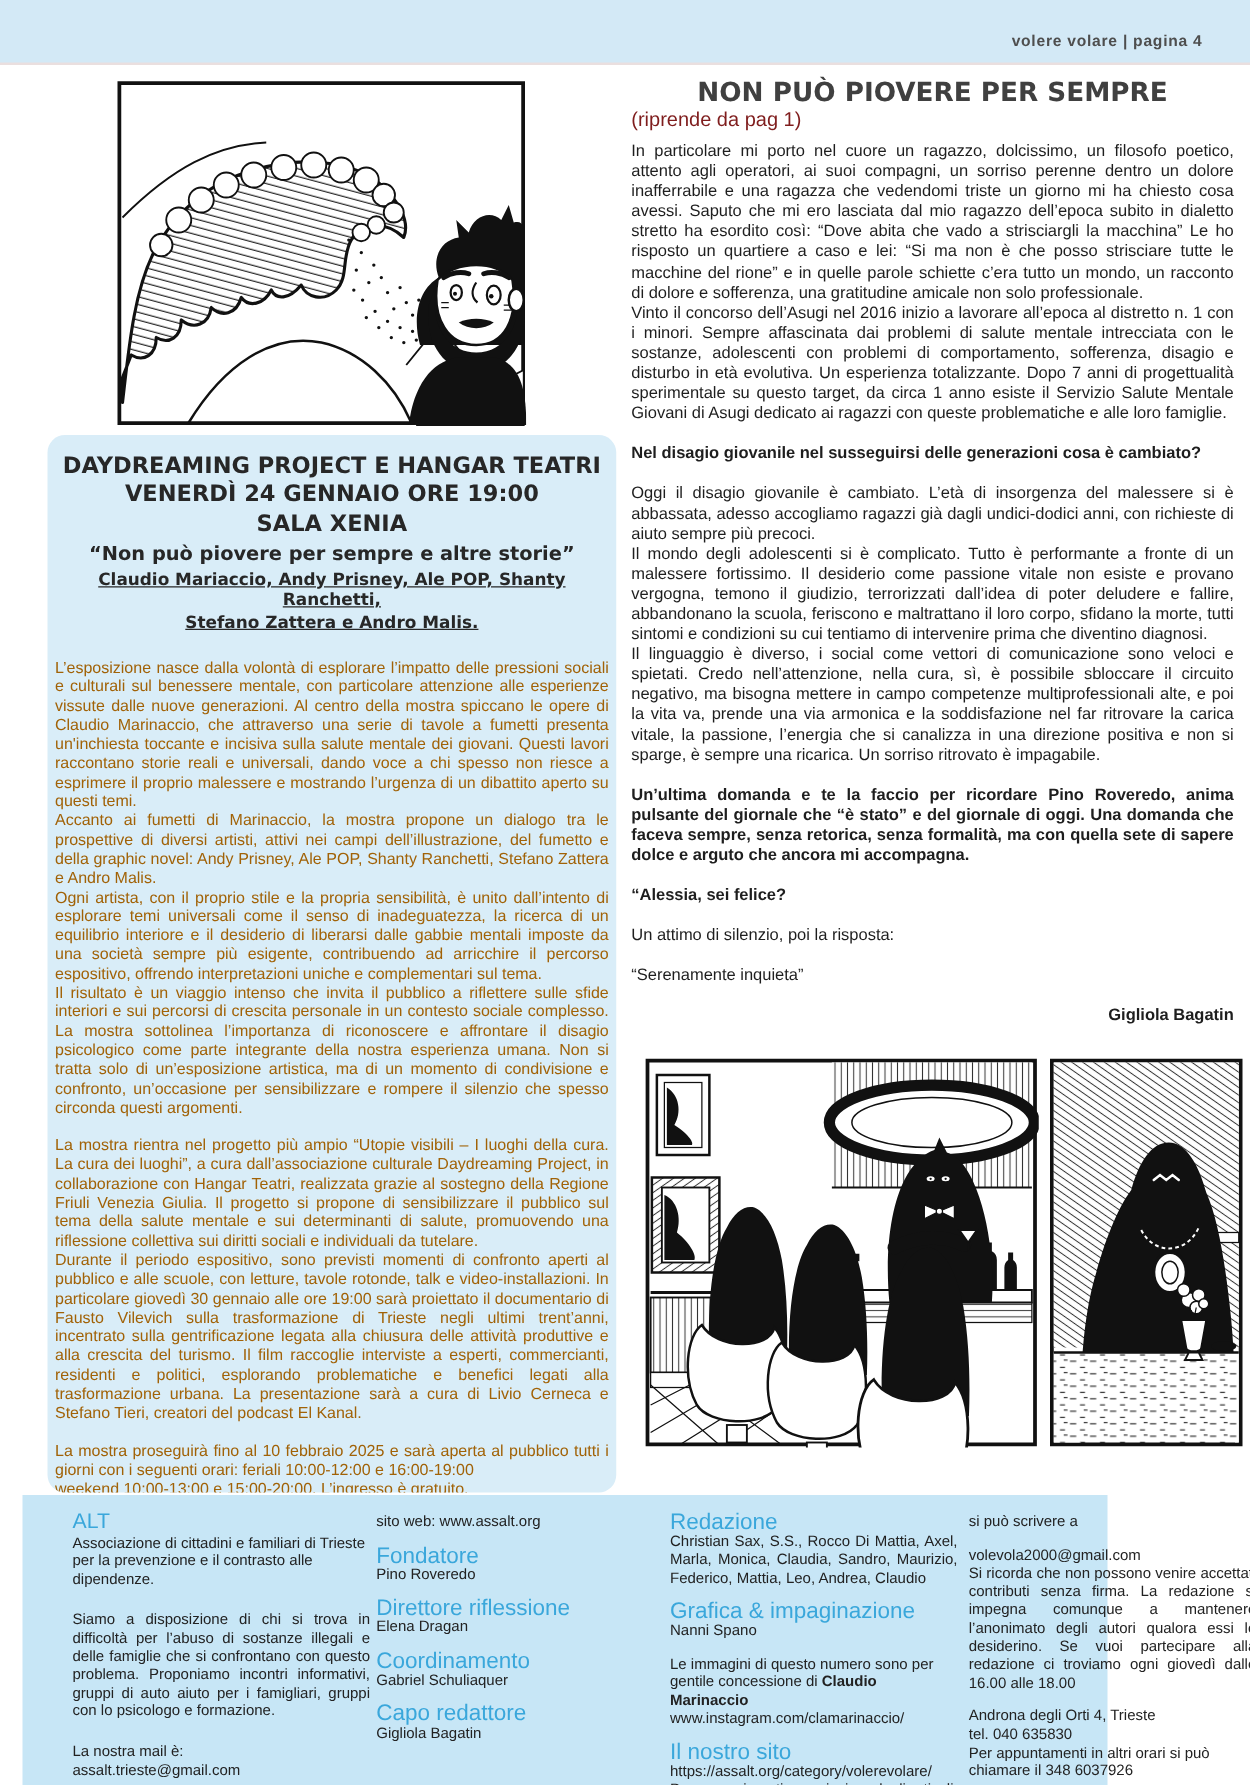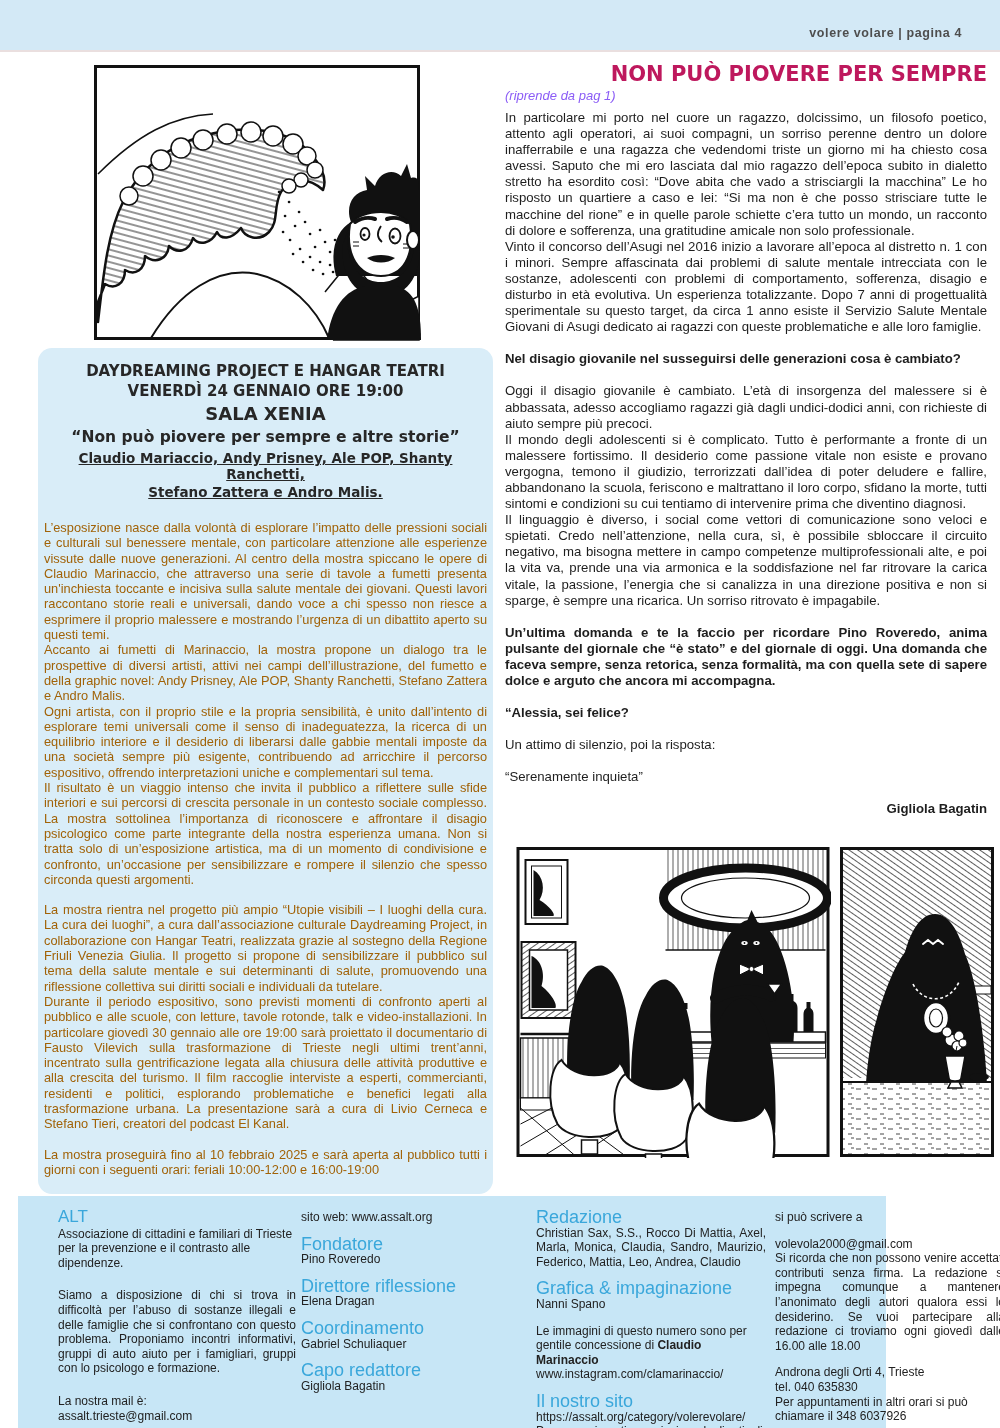--- a/index.html
+++ b/index.html
@@ -11,31 +11,31 @@
   .pageheader{position:absolute;top:26px;right:38px;font-size:12.5px;font-weight:bold;
               color:#4e4e4e;letter-spacing:.6px;}
   
   .wave-panel{position:absolute;left:93px;top:64px;width:328px;height:277px;}
   
   .event-panel{position:absolute;left:38px;top:348px;width:455px;height:846px;
                background:#d9edf8;border-radius:14px;box-sizing:border-box;
                padding:12px 6px 8px 6px;overflow:hidden;}
   .event-head{text-align:center;font-family:"DejaVu Sans",sans-serif;font-weight:800;
               color:#272727;margin:0 0 20px 0;}
-  .ev1,.ev2{font-size:15px;margin:2px 0;}
+  .ev1,.ev2{font-size:18px;margin:2px 0;}
   .ev3{font-size:18px;margin:3px 0;}
   .ev4{font-size:15.5px;margin:4px 0;}
   .ev5,.ev6{font-size:13.5px;margin:2px 0;text-decoration:underline;}
   .event-panel p.body{font-size:12.8px;line-height:15.3px;text-align:justify;margin:0;color:#a16207;}
   .gap15{height:15px;}
   
   .article{position:absolute;left:505px;top:62px;width:482px;}
   .article h1{font-family:"DejaVu Sans",sans-serif;font-size:21px;font-weight:800;
-              text-align:right;margin:0 0 2px 0;color:#be185d;}
-  .cont{font-style:italic;font-size:13px;margin:0 0 7px 0;color:#8b5cf6;}
+              text-align:center;margin:0 0 2px 0;color:#404040;}
+  .cont{font-size:16px;margin:0 0 7px 0;color:#7f1d1d;}
   .article p{font-size:13.2px;line-height:16.1px;text-align:justify;margin:0;color:#1e1e1e;}
   .article p.b{font-weight:bold;}
   .sp{height:16px;}
   .sig{text-align:right;font-weight:bold;margin-top:16px;font-size:13.2px;}
   
   .strip{position:absolute;left:515px;top:846px;display:flex;gap:8px;}
   
   .footer{position:absolute;left:18px;top:1196px;width:868px;height:232px;background:#c7e6f6;}
   .fcol{position:absolute;top:14px;font-size:12px;line-height:14.6px;color:#222;}
   .f1{left:40px;width:238px;}
@@ -121,20 +121,21 @@
     </div>
     <p class="body">L’esposizione nasce dalla volontà di esplorare l’impatto delle pressioni sociali e culturali sul benessere mentale, con particolare attenzione alle esperienze vissute dalle nuove generazioni. Al centro della mostra spiccano le opere di Claudio Marinaccio, che attraverso una serie di tavole a fumetti presenta un'inchiesta toccante e incisiva sulla salute mentale dei giovani. Questi lavori raccontano storie reali e universali, dando voce a chi spesso non riesce a esprimere il proprio malessere e mostrando l’urgenza di un dibattito aperto su questi temi.</p>
     <p class="body">Accanto ai fumetti di Marinaccio, la mostra propone un dialogo tra le prospettive di diversi artisti, attivi nei campi dell’illustrazione, del fumetto e della graphic novel: Andy Prisney, Ale POP, Shanty Ranchetti, Stefano Zattera e Andro Malis.</p>
     <p class="body">Ogni artista, con il proprio stile e la propria sensibilità, è unito dall’intento di esplorare temi universali come il senso di inadeguatezza, la ricerca di un equilibrio interiore e il desiderio di liberarsi dalle gabbie mentali imposte da una società sempre più esigente, contribuendo ad arricchire il percorso espositivo, offrendo interpretazioni uniche e complementari sul tema.</p>
     <p class="body">Il risultato è un viaggio intenso che invita il pubblico a riflettere sulle sfide interiori e sui percorsi di crescita personale in un contesto sociale complesso. La mostra sottolinea l’importanza di riconoscere e affrontare il disagio psicologico come parte integrante della nostra esperienza umana. Non si tratta solo di un’esposizione artistica, ma di un momento di condivisione e confronto, un’occasione per sensibilizzare e rompere il silenzio che spesso circonda questi argomenti.</p>
     <div class="gap15"></div>
     <p class="body">La mostra rientra nel progetto più ampio “Utopie visibili – I luoghi della cura. La cura dei luoghi”, a cura dall’associazione culturale Daydreaming Project, in collaborazione con Hangar Teatri, realizzata grazie al sostegno della Regione Friuli Venezia Giulia. Il progetto si propone di sensibilizzare il pubblico sul tema della salute mentale e sui determinanti di salute, promuovendo una riflessione collettiva sui diritti sociali e individuali da tutelare.</p>
     <p class="body">Durante il periodo espositivo, sono previsti momenti di confronto aperti al pubblico e alle scuole, con letture, tavole rotonde, talk e video-installazioni. In particolare giovedì 30 gennaio alle ore 19:00 sarà proiettato il documentario di Fausto Vilevich sulla trasformazione di Trieste negli ultimi trent’anni, incentrato sulla gentrificazione legata alla chiusura delle attività produttive e alla crescita del turismo. Il film raccoglie interviste a esperti, commercianti, residenti e politici, esplorando problematiche e benefici legati alla trasformazione urbana. La presentazione sarà a cura di Livio Cerneca e Stefano Tieri, creatori del podcast El Kanal.</p>
     <div class="gap15"></div>
     <p class="body">La mostra proseguirà fino al 10 febbraio 2025 e sarà aperta al pubblico tutti i giorni con i seguenti orari: feriali 10:00-12:00 e 16:00-19:00</p>
+    <p class="body">weekend 10:00-13:00 e 15:00-20:00. L’ingresso è gratuito.</p>
   </div>
 
   <div class="article">
     <h1>NON PUÒ PIOVERE PER SEMPRE</h1>
     <div class="cont">(riprende da pag 1)</div>
     <p>In particolare mi porto nel cuore un ragazzo, dolcissimo, un filosofo poetico, attento agli operatori, ai suoi compagni, un sorriso perenne dentro un dolore inafferrabile e una ragazza che vedendomi triste un giorno mi ha chiesto cosa avessi. Saputo che mi ero lasciata dal mio ragazzo dell’epoca subito in dialetto stretto ha esordito così: “Dove abita che vado a strisciargli la macchina” Le ho risposto un quartiere a caso e lei: “Si ma non è che posso strisciare tutte le macchine del rione” e in quelle parole schiette c’era tutto un mondo, un racconto di dolore e sofferenza, una gratitudine amicale non solo professionale.</p>
     <p>Vinto il concorso dell’Asugi nel 2016 inizio a lavorare all’epoca al distretto n. 1 con i minori. Sempre affascinata dai problemi di salute mentale intrecciata con le sostanze, adolescenti con problemi di comportamento, sofferenza, disagio e disturbo in età evolutiva. Un esperienza totalizzante. Dopo 7 anni di progettualità sperimentale su questo target, da circa 1 anno esiste il Servizio Salute Mentale Giovani di Asugi dedicato ai ragazzi con queste problematiche e alle loro famiglie.</p>
     <div class="sp"></div>
     <p class="b">Nel disagio giovanile nel susseguirsi delle generazioni cosa è cambiato?</p>
     <div class="sp"></div>

